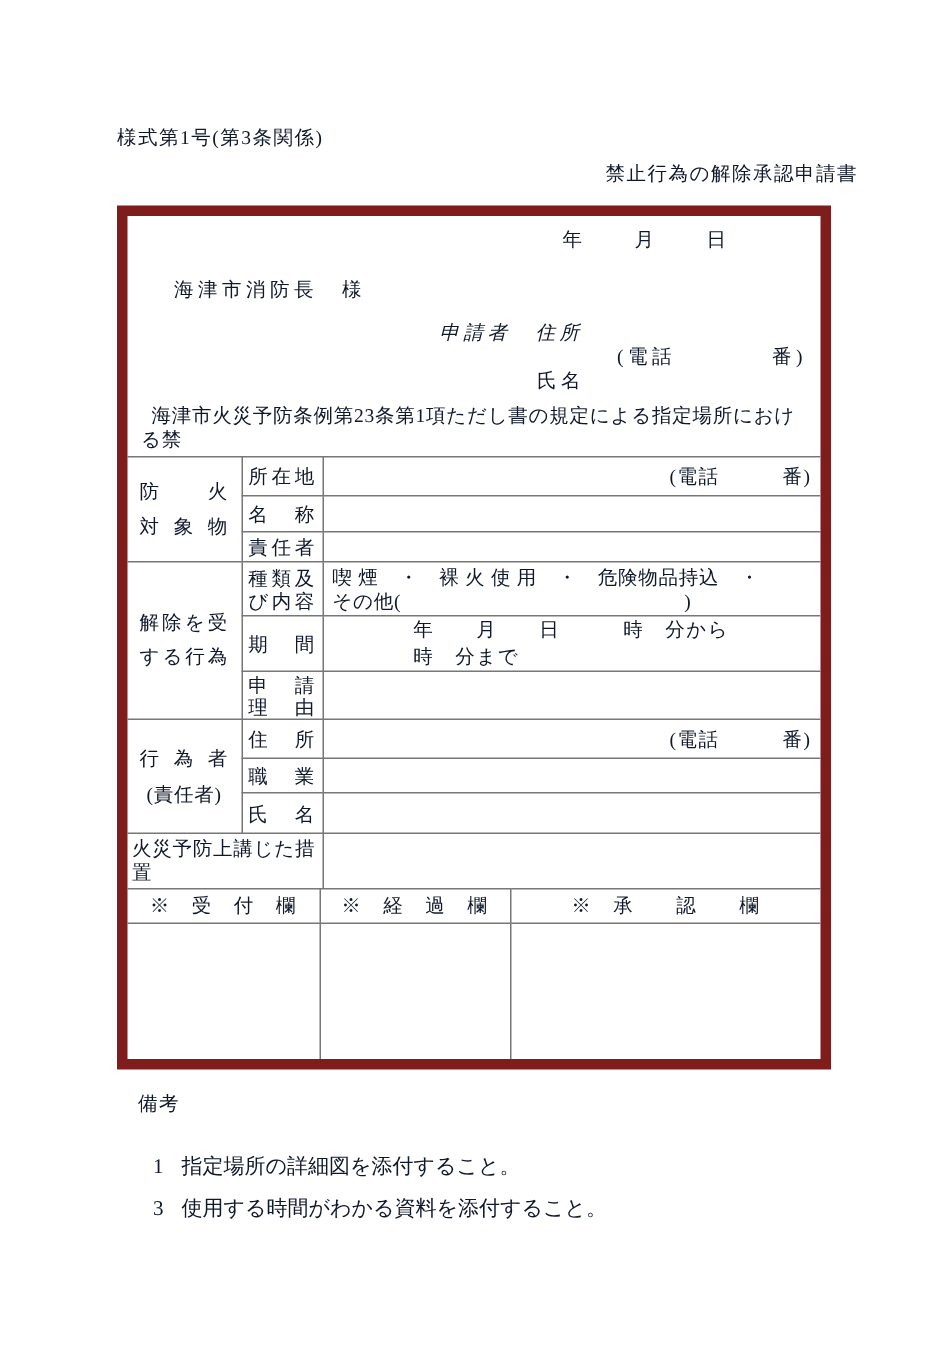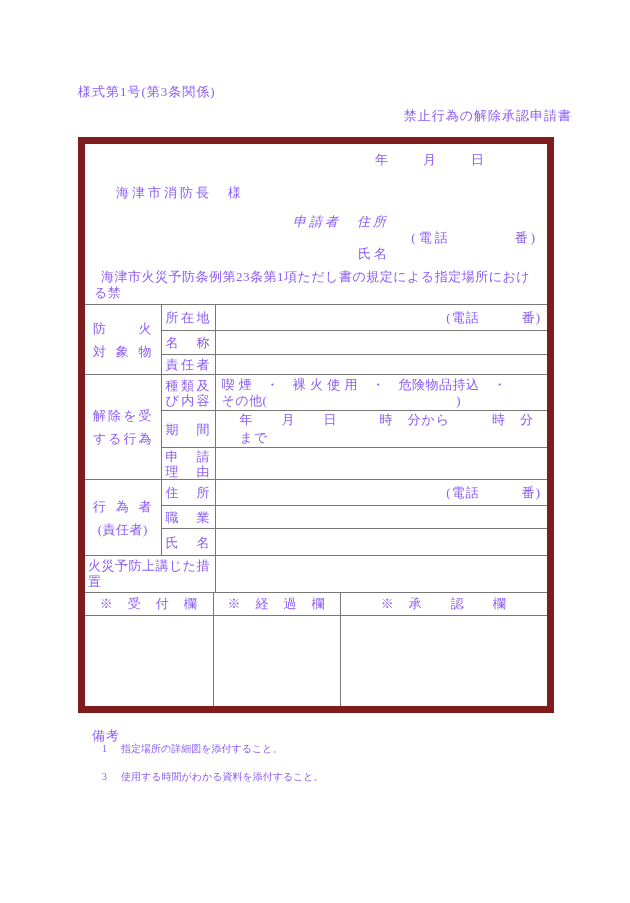--- a/index.html
+++ b/index.html
@@ -1,20 +1,20 @@
 <!DOCTYPE html>
 <html><head>
 <meta charset="utf-8">
 <style>
   html,body { margin:0; padding:0; background:#ffffff; }
   .page {
     position:relative;
     width:572px; height:903px;
     background:#ffffff;
-    color:#8b5cf6;
+    color:#0f172a;
     font-family:"Liberation Serif","DejaVu Serif",serif;
     font-size:13px;
     box-sizing:border-box;
     padding-top:85px;
     overflow:hidden;
   }
   .form-no { margin-left:78px; letter-spacing:1px; line-height:13px; }
   .doc-title { margin-top:10px; text-align:right; letter-spacing:1px; line-height:15px; }
 
   .box {
@@ -40,39 +40,39 @@
   table { border-collapse:collapse; width:100%; table-layout:fixed; }
   table.main, table.stamp { border-left:hidden; border-right:hidden; border-bottom:hidden; }
   td { border:1px solid #777777; padding:0; vertical-align:middle; font-size:13px; }
   .main col.c1 { width:76px; }
   .main col.c2 { width:54px; }
   .h20{height:20px} .h23{height:23px} .h24{height:24px} .h25{height:25px}
   .h26{height:26px} .h27{height:27px} .h32{height:32px} .h35{height:35px}
   .h36{height:36px} .h90{height:90px}
 
   .glabel { padding:0 8px; }
-  .glabel .jline { text-align:justify; text-align-last:justify; letter-spacing:1px; line-height:23px; }
+  .glabel .jline { text-align:justify; text-align-last:justify; letter-spacing:1px; line-height:23px;font-family:Liberation Mono, monospace; }
   .glabel .cline { text-align:right; text-align-last:center; letter-spacing:0.5px; line-height:23px; }
   .slabel { padding:0 4px; }
   .slabel .jline { text-align:justify; text-align-last:justify; letter-spacing:1px; line-height:15px; }
 
   .val { padding:0 6px; letter-spacing:1px; }
   .val.phone { text-align:right; }
   .val.kinds { letter-spacing:0.5px; }
   .val.kinds div { line-height:16px; }
   .val.kinds .k2 { display:flex; justify-content:space-between; padding-right:80px; }
-  .val.period { padding-left:24px; }
+  .val.period { padding-left:60px; }
   .mlabel { padding:2px 3px; letter-spacing:0.5px; line-height:16px; vertical-align:top; }
 
   .shead { text-align:center; letter-spacing:1px; }
 
   
   .remarks { margin:16px 0 0 92px; }
-  .rem-head { letter-spacing:1px; line-height:13px; margin-bottom:0; }
-  .note { font-size:10px; line-height:13px; margin-bottom:15px; }
+  .rem-head { letter-spacing:1px; line-height:13px; margin-bottom:30px; }
+  .note { font-size:14px; line-height:13px; margin-bottom:15px; }
   .note .no { display:inline-block; width:19px; margin-left:10px; }
 </style>
 </head>
 <body>
 
 <div class="page">
 
   <div class="form-no">様式第1号(第3条関係)</div>
   <div class="doc-title">禁止行為の解除承認申請書</div>
 

